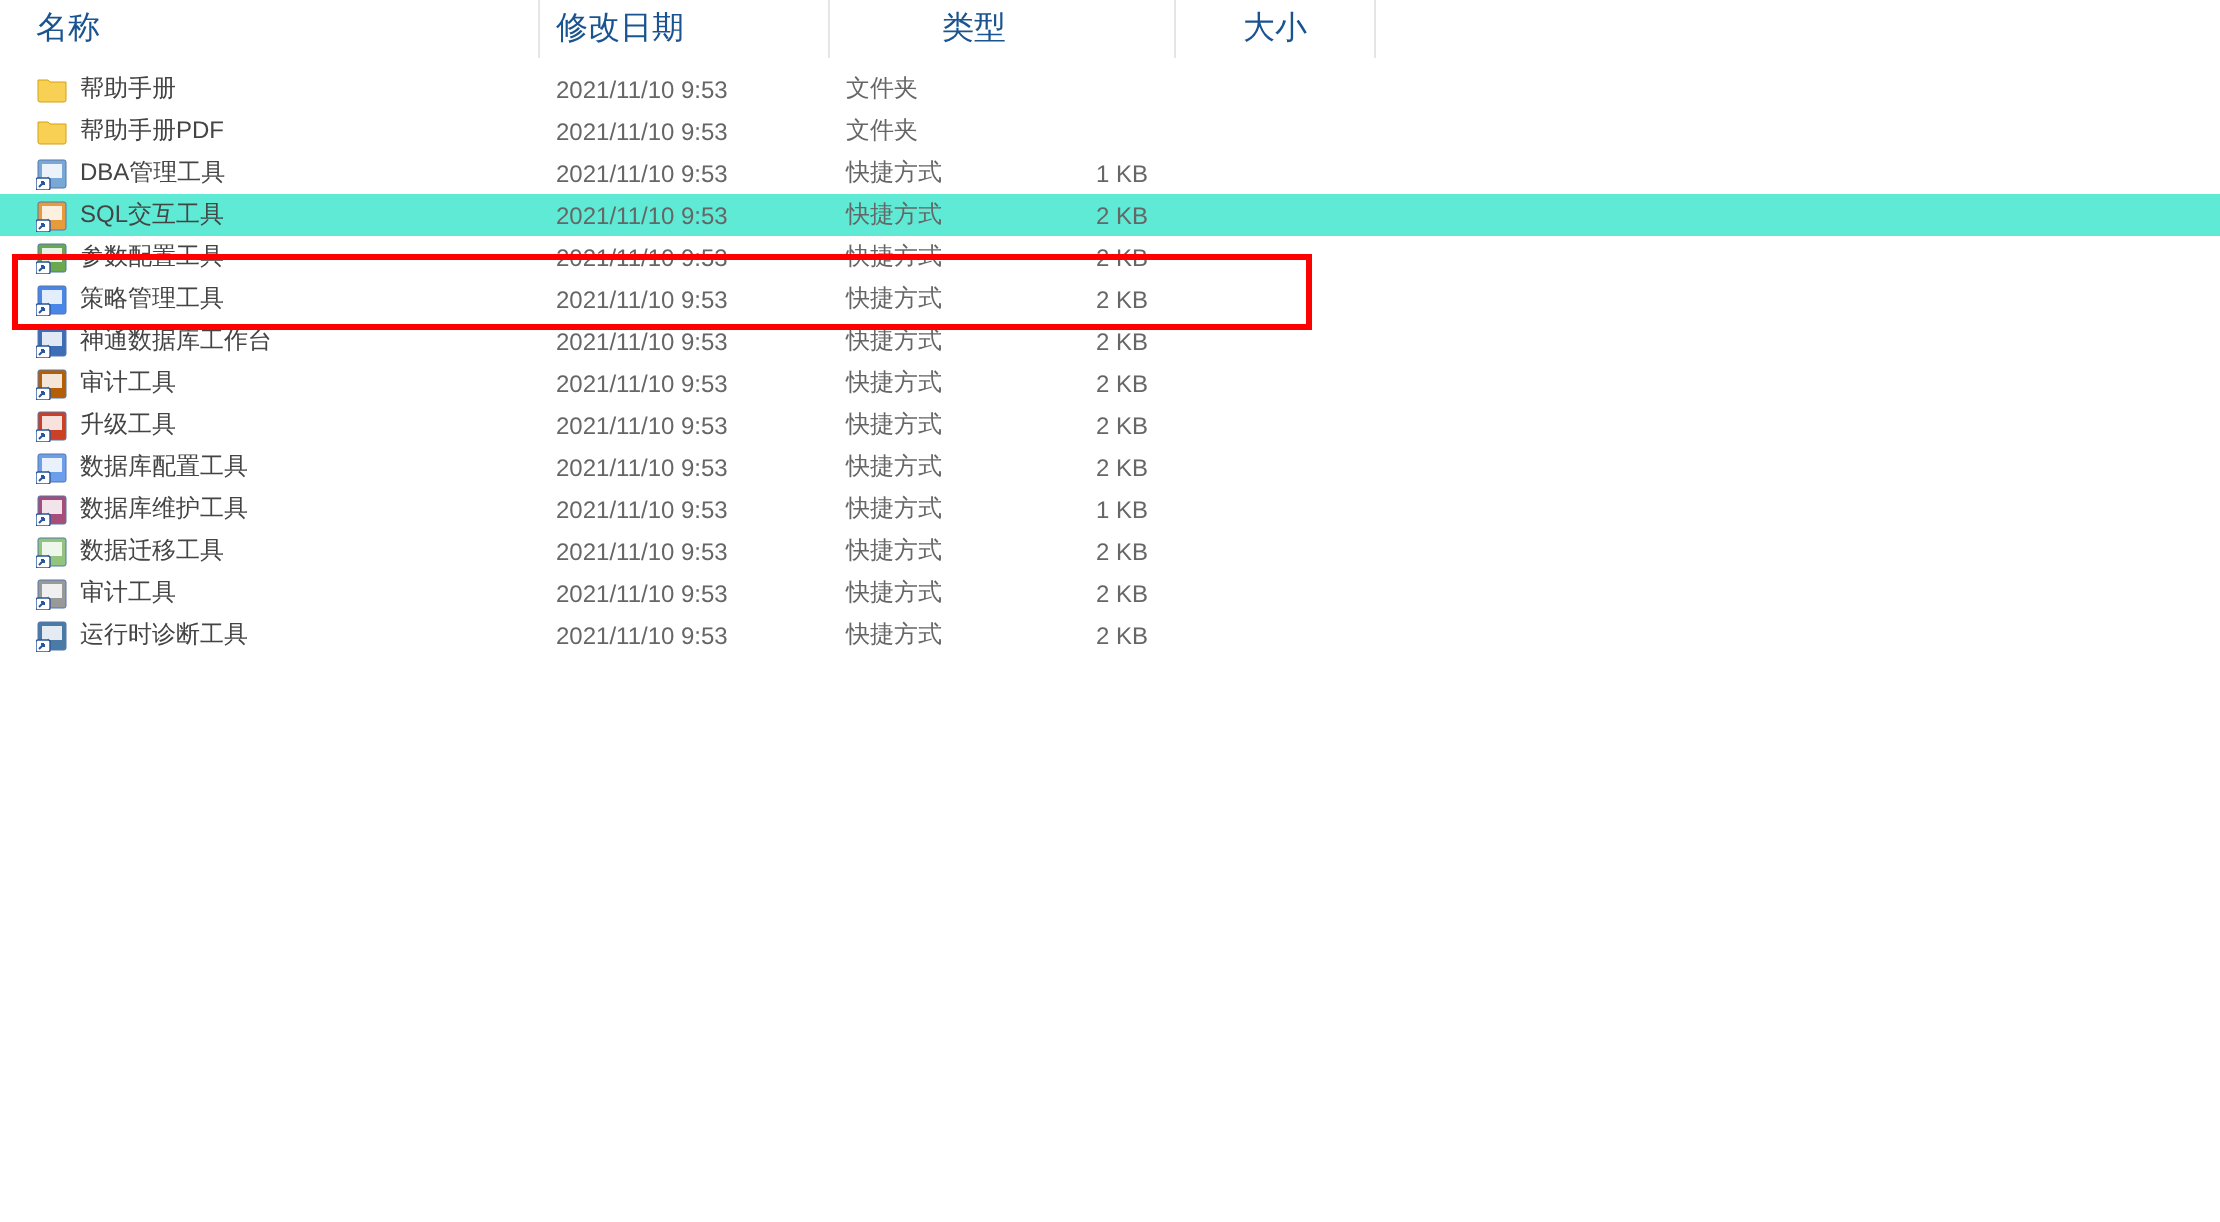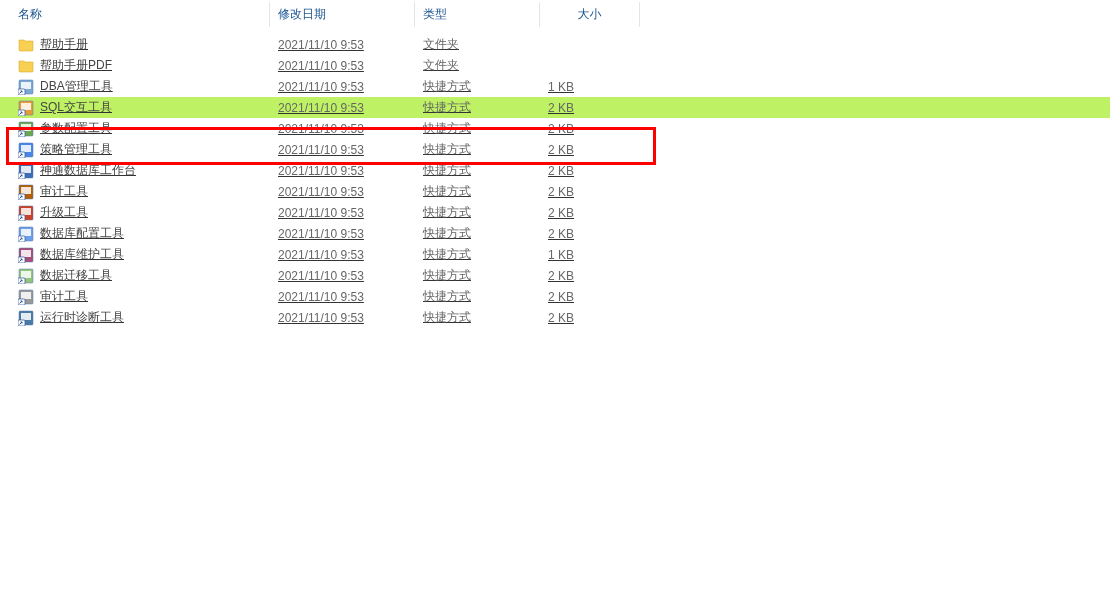--- a/index.html
+++ b/index.html
@@ -18,36 +18,35 @@
     .header-row {
       display: flex;
       height: 28px;
       align-items: center;
       background: #ffffff;
     }
     .header-cell {
       padding: 4px 8px;
       color: #1a5490;
       border-right: 1px solid #e5e5e5;
-      font-size: 12px;
+      font-size: 16px;
       user-select: none;
     }
     .col-name { width: 270px; padding-left: 18px; }
     .col-date { width: 145px; }
-    .col-type { width: 125px; }
+    .col-type { width: 125px; margin-left: 48px; }
     .col-size { width: 100px; text-align: center; }
     
     .file-row {
       display: flex;
       height: 21px;
       align-items: center;
       position: relative;
-      text-decoration: underline;
-    }
-    .file-row.selected { background: #bef264; }
+    }
+    .file-row.selected { background: #5eead4; }
     
     .cell {
       padding: 0 8px;
       color: #444;
       white-space: nowrap;
       overflow: hidden;
       text-overflow: ellipsis;
       font-size: 12px;
     }
     .cell-name {

